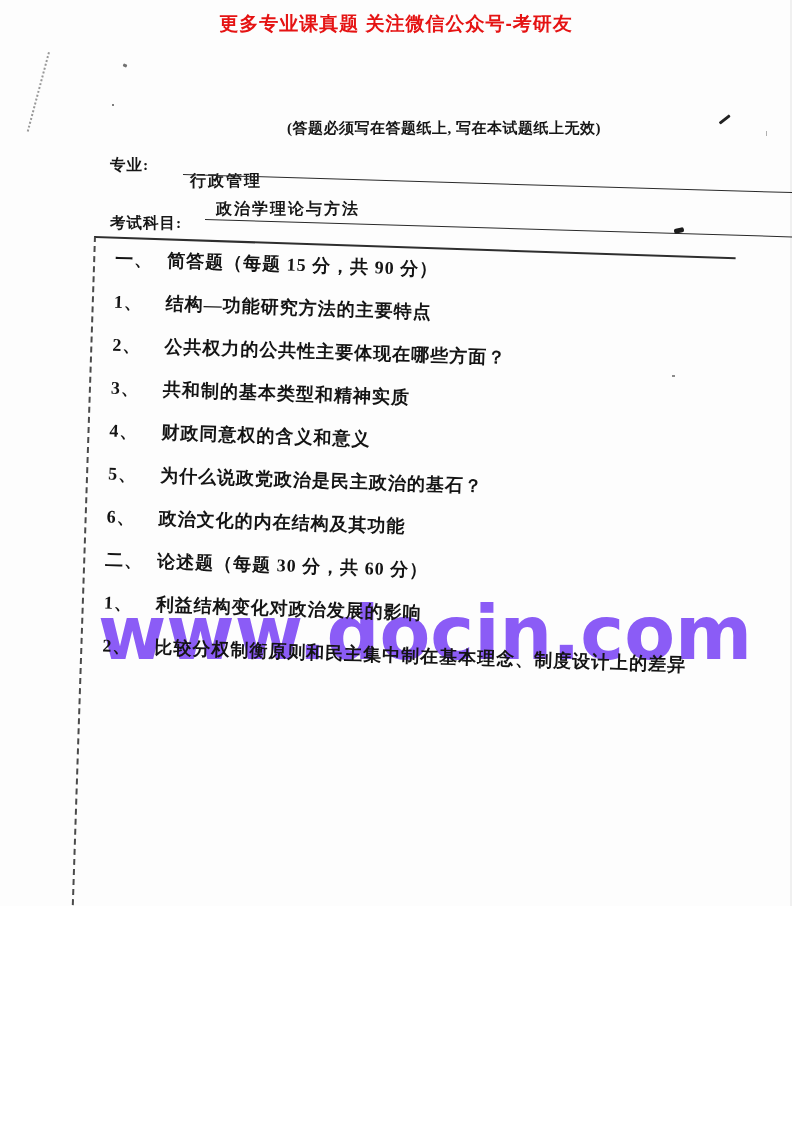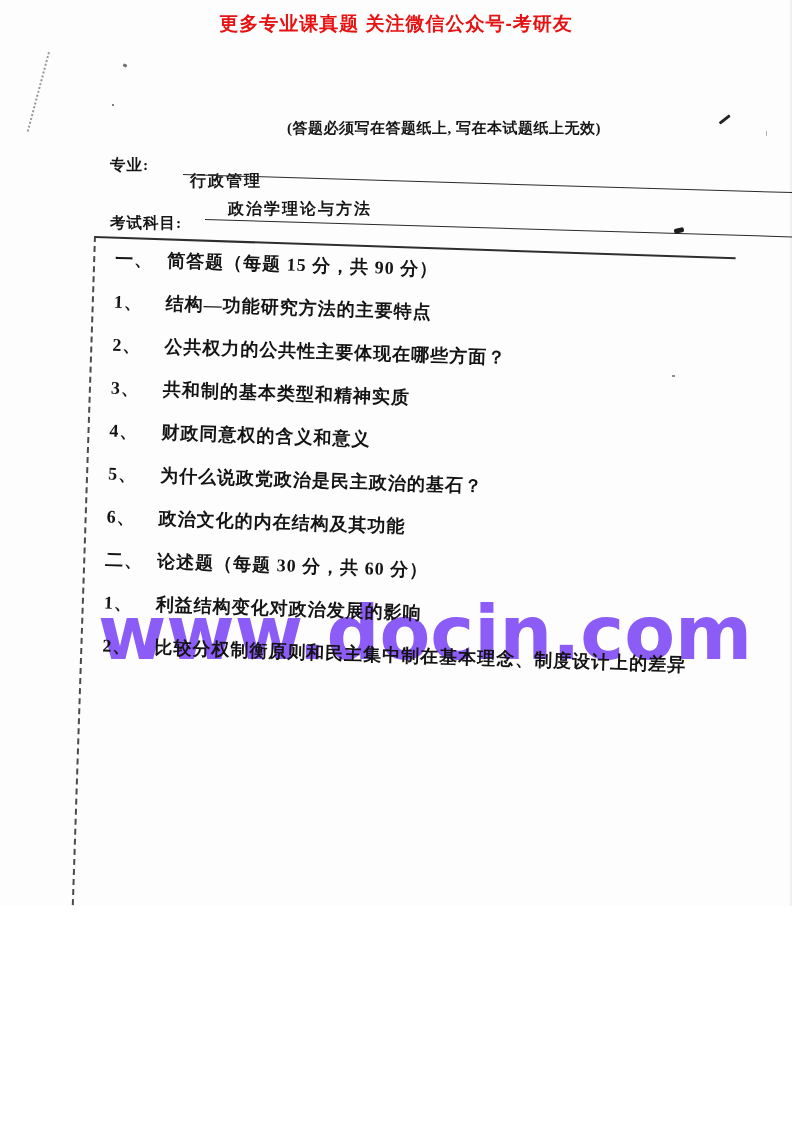--- a/index.html
+++ b/index.html
@@ -114,21 +114,21 @@
   <div class="promo">更多专业课真题 关注微信公众号-考研友</div>
 
 
   <div class="subtitle">(答题必须写在答题纸上, 写在本试题纸上无效)</div>
 
   <span class="field-label" style="left:110px;top:155px;">专业:</span>
   <span class="field-value" style="left:190px;top:154px;margin-top:17px;">行政管理</span>
   <div class="rule" style="left:183px;top:174px;width:612px;"></div>
 
   <span class="field-label" style="left:110px;top:213px;">考试科目:</span>
-  <span class="field-value" style="left:228px;top:199px;">政治学理论与方法</span>
+  <span class="field-value" style="left:216px;top:199px;">政治学理论与方法</span>
   <div class="rule" style="left:205px;top:219px;width:590px;"></div>
 
   <div class="watermark">www.docin.com</div>
 
   <div class="qbox">
 
     <div class="qrow">
       <span class="qnum">一、</span>
       <span class="qtext">简答题（每题 15 分，共 90 分）</span>
     </div>

